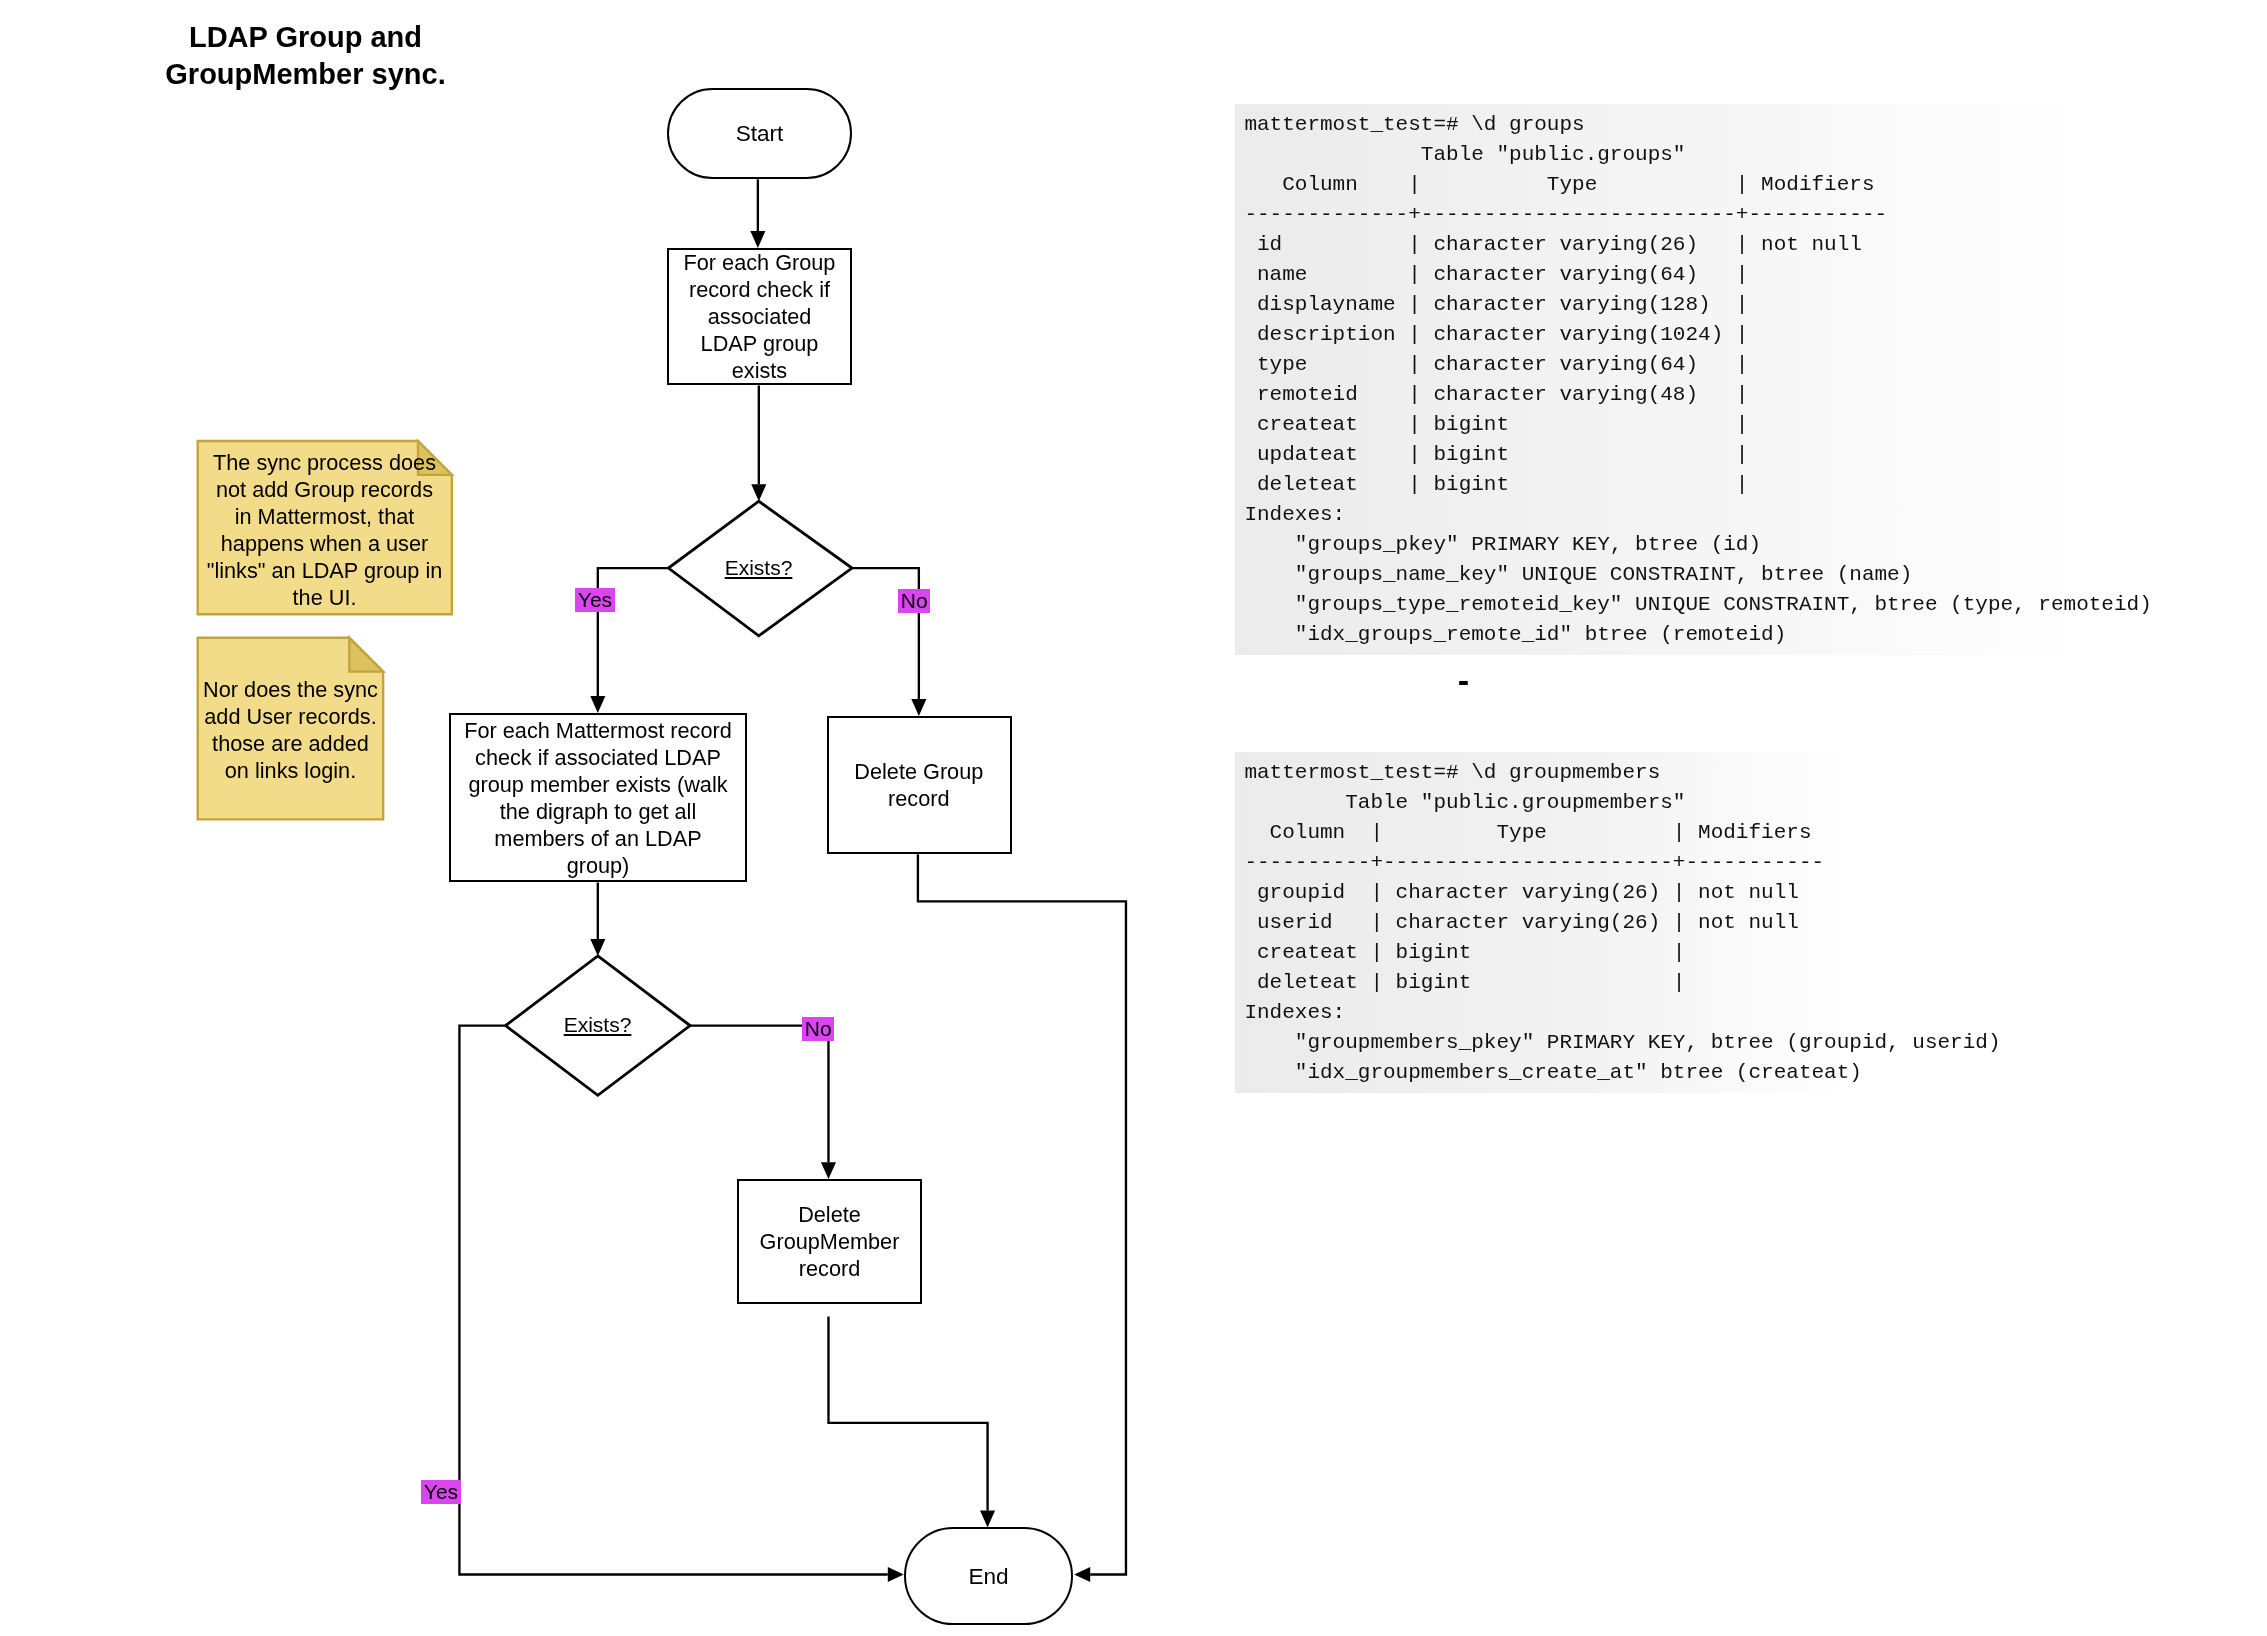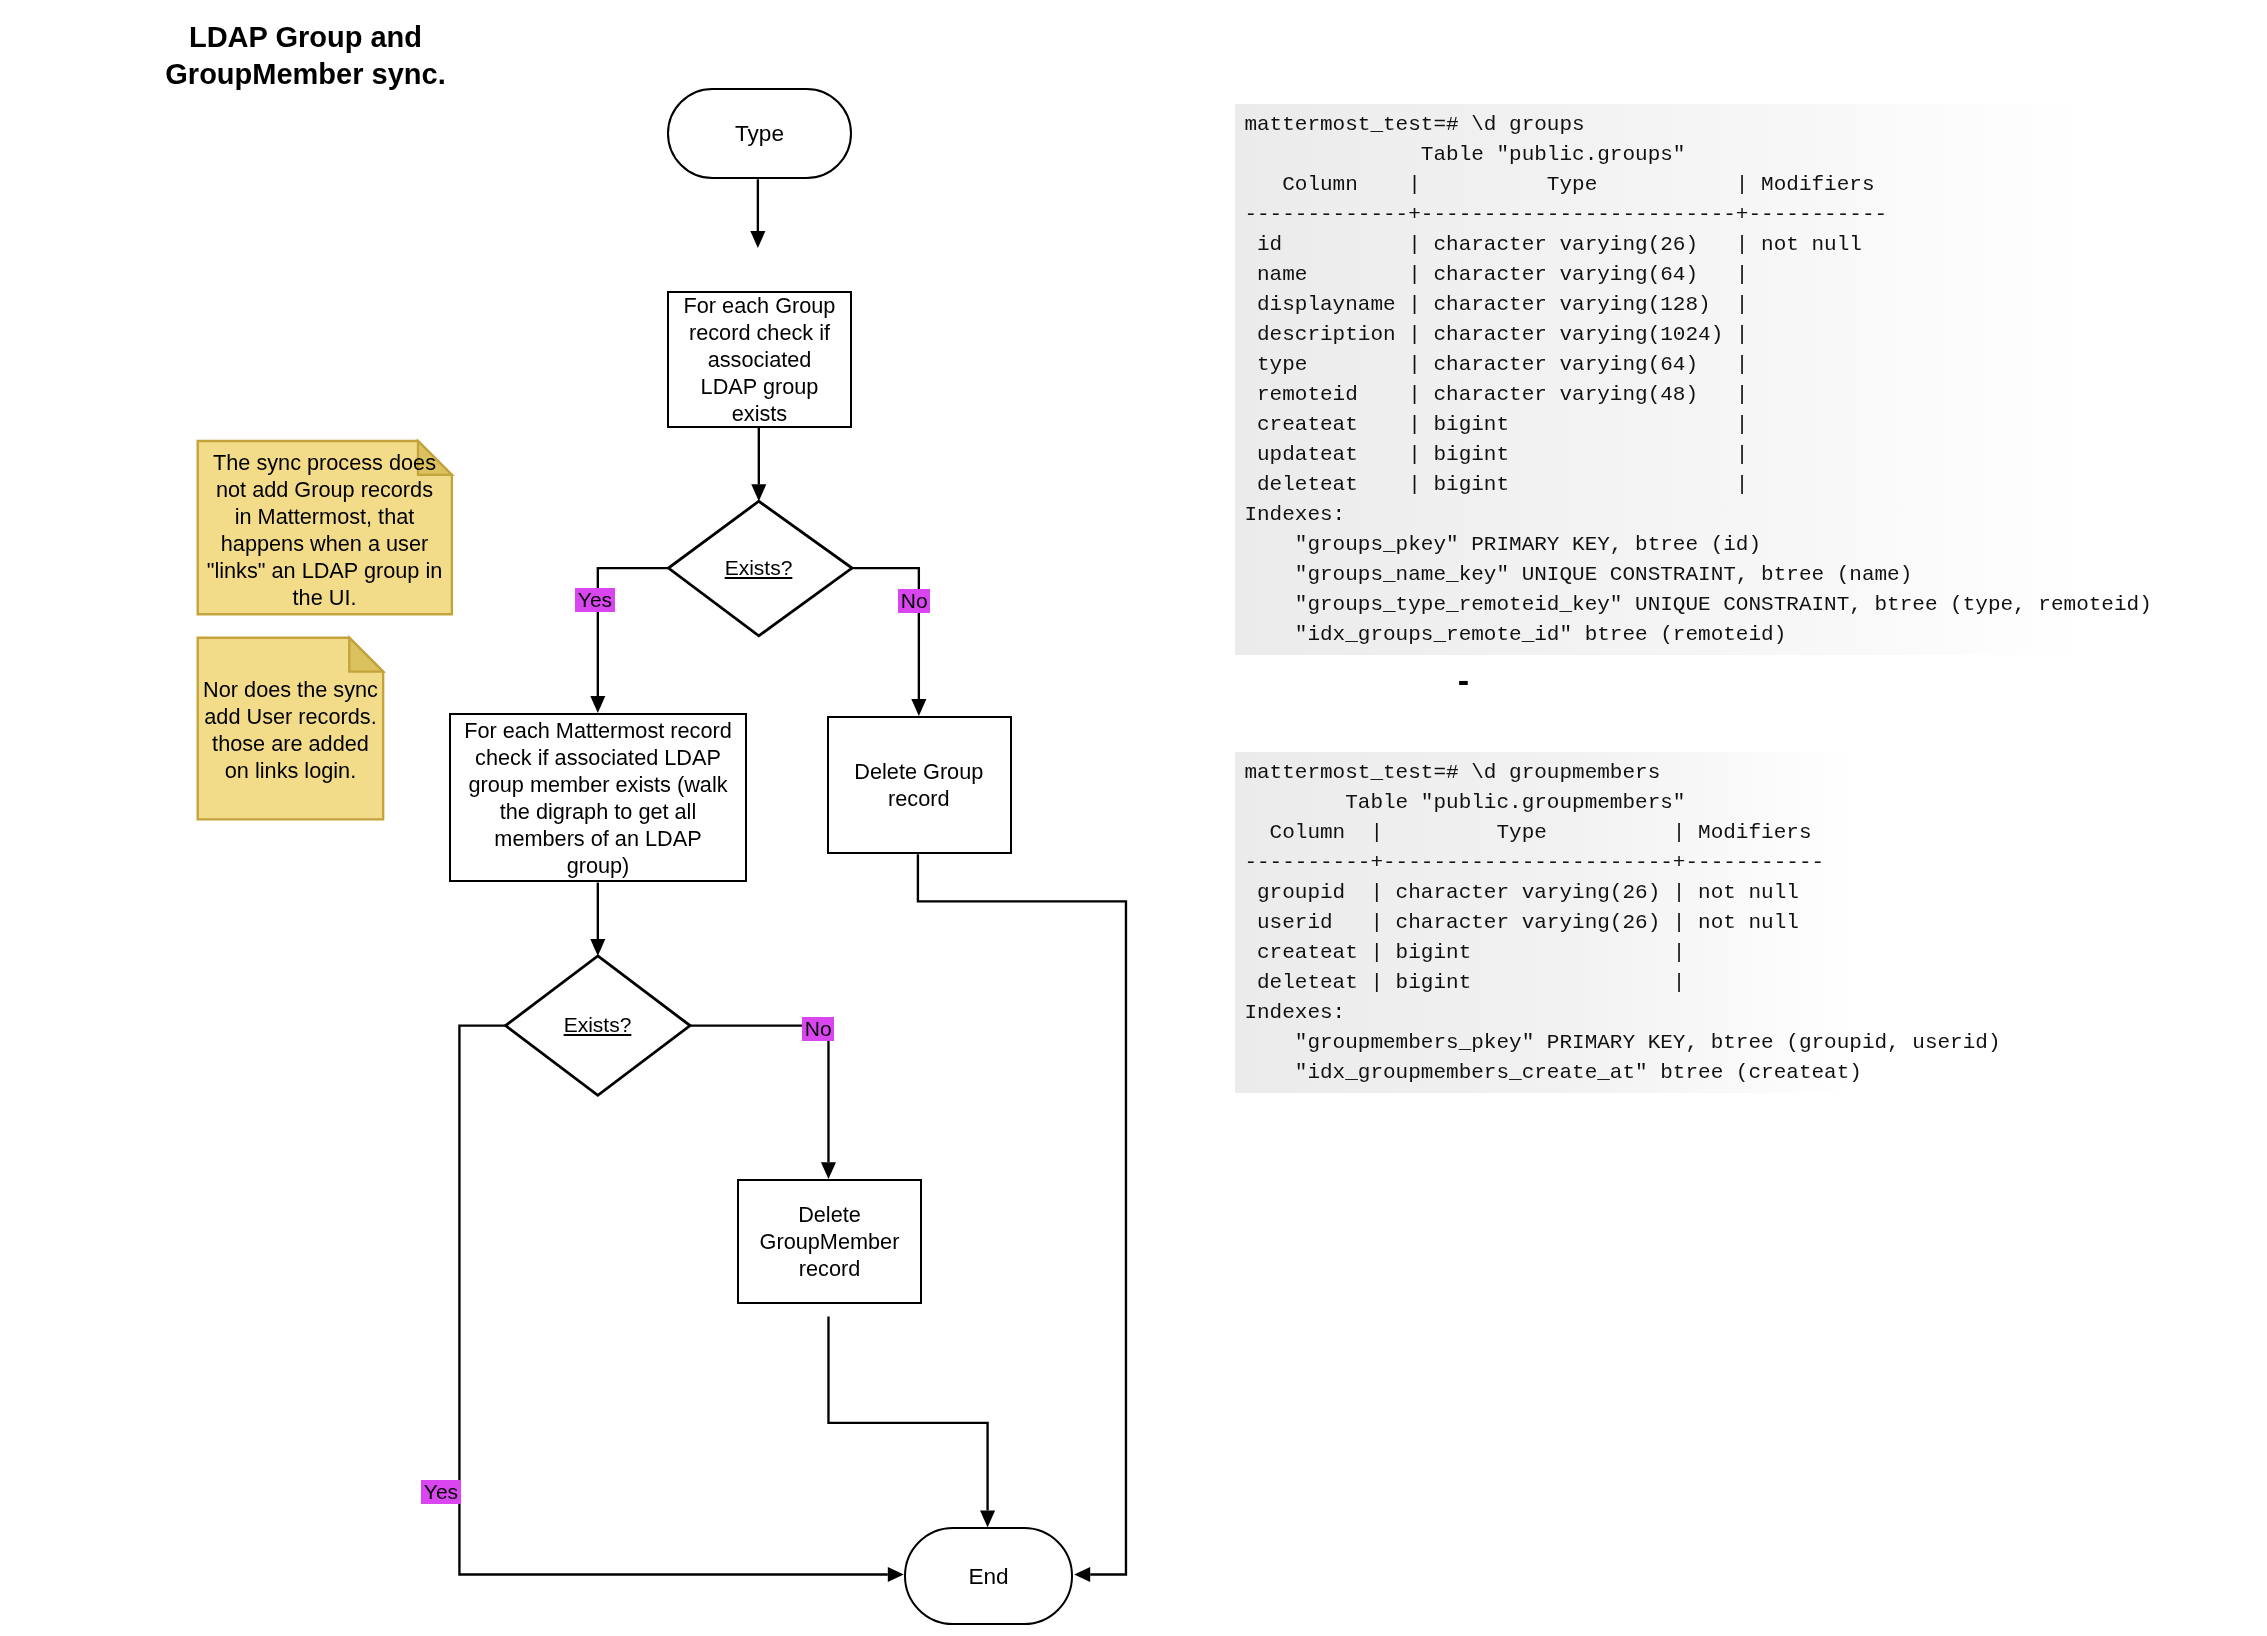--- a/index.html
+++ b/index.html
@@ -96,23 +96,23 @@
       <g>
         <path d="M210,677 H371 L407,713 V870 H210 Z" fill="#F2DB89"></path>
         <path d="M371,677 V713 H407 Z" fill="#DCC25E"></path>
       </g>
     </g>
   </svg>
 
   <div class="abs title">LDAP Group and
 GroupMember sync.</div>
 
-  <div class="abs node pill" style="left:667px;top:88px;width:185px;height:91px;">Type</div>
+  <div class="abs node pill" style="left:667px;top:88px;width:185px;height:91px;">Start</div>
 
-  <div class="abs node" style="left:667px;top:248px;width:185px;height:137px;margin-top:43px;">For each Group record check if associated LDAP group exists</div>
+  <div class="abs node" style="left:667px;top:248px;width:185px;height:137px;">For each Group record check if associated LDAP group exists</div>
 
   <div class="abs dlabel" style="left:702px;top:554px;width:113px;height:28px;">Exists?</div>
 
   <div class="abs branch" style="left:575px;top:588px;">Yes</div>
 
   <div class="abs branch" style="left:898px;top:589px;">No</div>
 
   <div class="abs node" style="left:449px;top:713px;width:298px;height:169px;">For each Mattermost record check if associated LDAP group member exists (walk the digraph to get all members of an LDAP group)</div>
 
   <div class="abs node" style="left:827px;top:716px;width:185px;height:138px;padding-left:8px;">Delete Group record</div>

